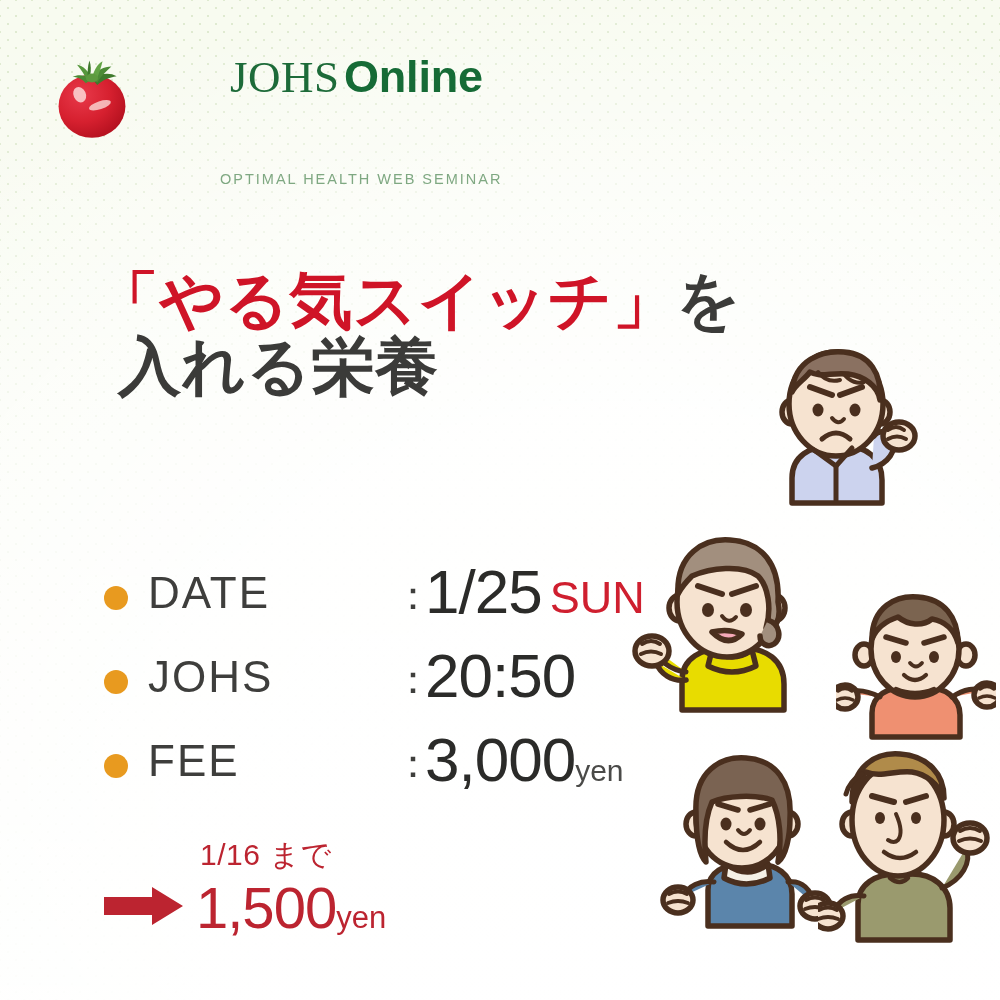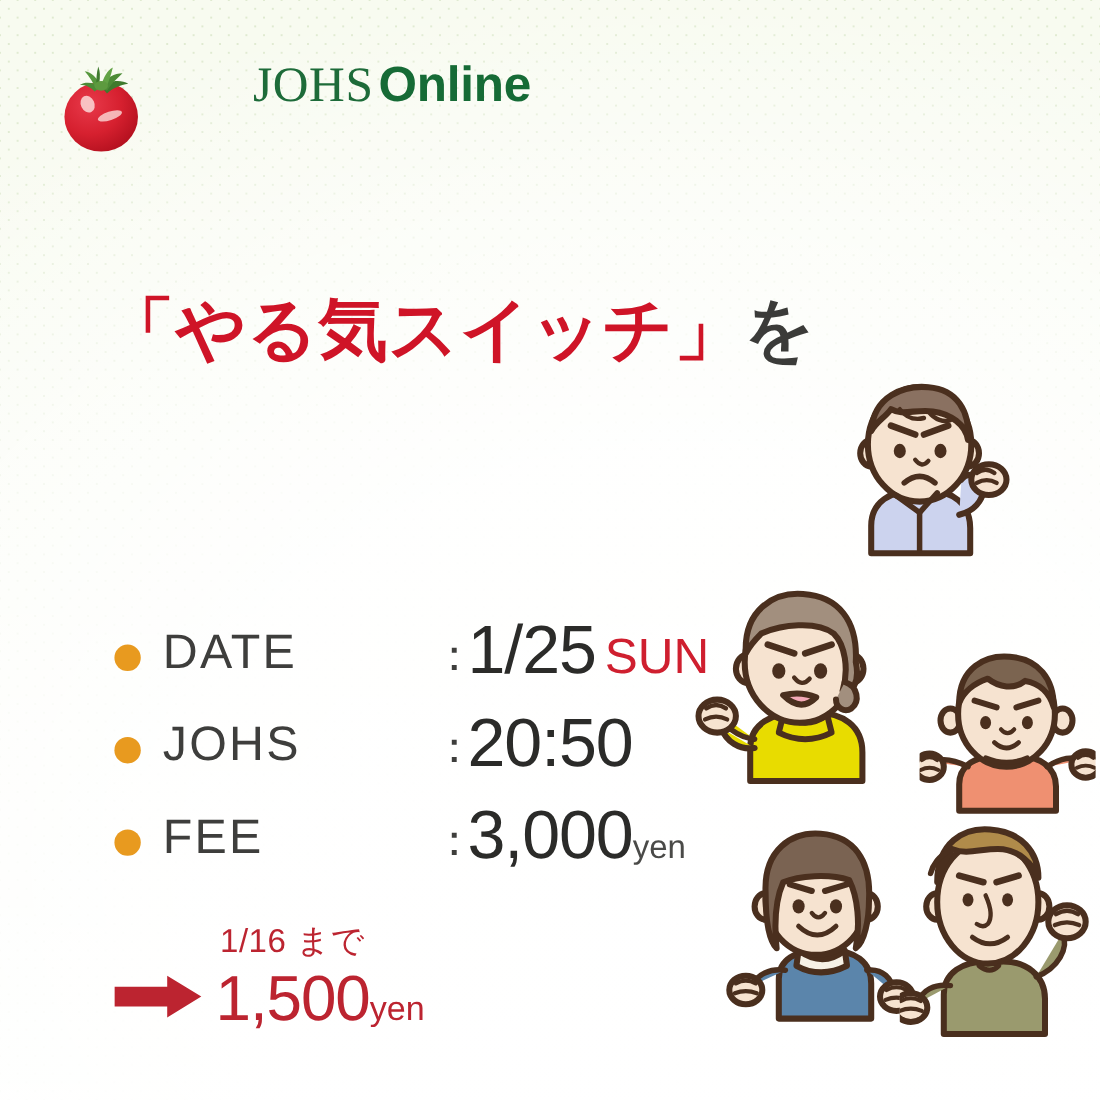--- a/index.html
+++ b/index.html
@@ -133,27 +133,29 @@
       <path d="M50 25 C52 17 56 9 62 6 C60 14 58 20 55 27 Z" fill="#62a345"></path>
       <path d="M48 22 C49 16 49 10 47 5 C45 12 45 18 45 24 Z" fill="#3f7a2d"></path>
       <ellipse cx="50" cy="25" rx="7" ry="5" fill="#5d9a3f"></ellipse>
       <ellipse cx="36" cy="44" rx="7" ry="9" fill="#fbd9d8" opacity=".85" transform="rotate(-25 36 44)"></ellipse>
       <ellipse cx="59" cy="56" rx="13" ry="4.5" fill="#fbd9d8" opacity=".8" transform="rotate(-18 59 56)"></ellipse>
     </svg>
     <div id="wordmark">
       <span class="wm-johs">JOHS</span>
       <span class="wm-online">Online</span>
     </div>
+    <div id="tagline">OPTIMAL HEALTH WEB SEMINAR</div>
   </div>
 
 
   <div id="title">
     <span class="t-line">
       <span class="t-red">「やる気スイッチ」</span><span class="t-dark">を</span>
     </span>
+    <span class="t-line t-dark l2">入れる栄養</span>
   </div>
 
   <div id="info">
 
     <div class="row r1">
       <span class="dot"></span>
       <span class="lbl">DATE</span>
       <span class="colon">：</span>
       <span class="val"><span>1/25</span><span class="sun">SUN</span></span>
     </div>

